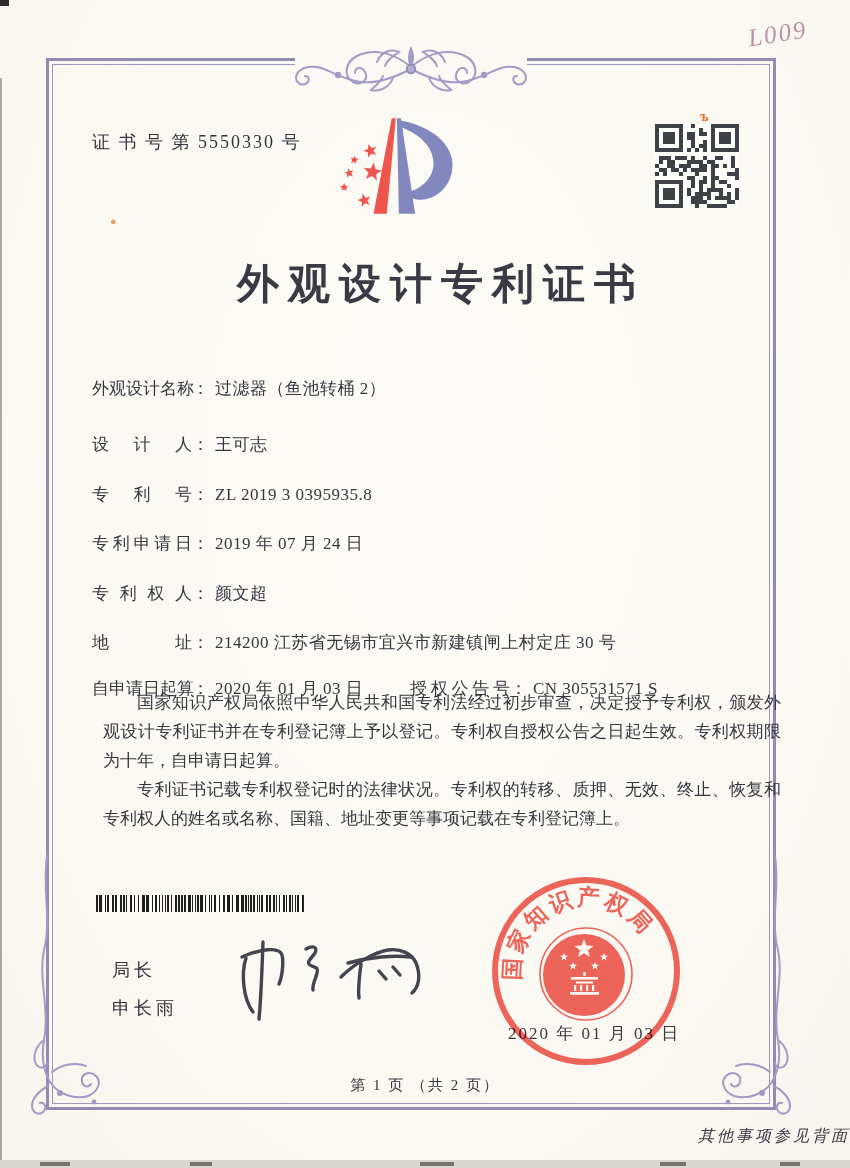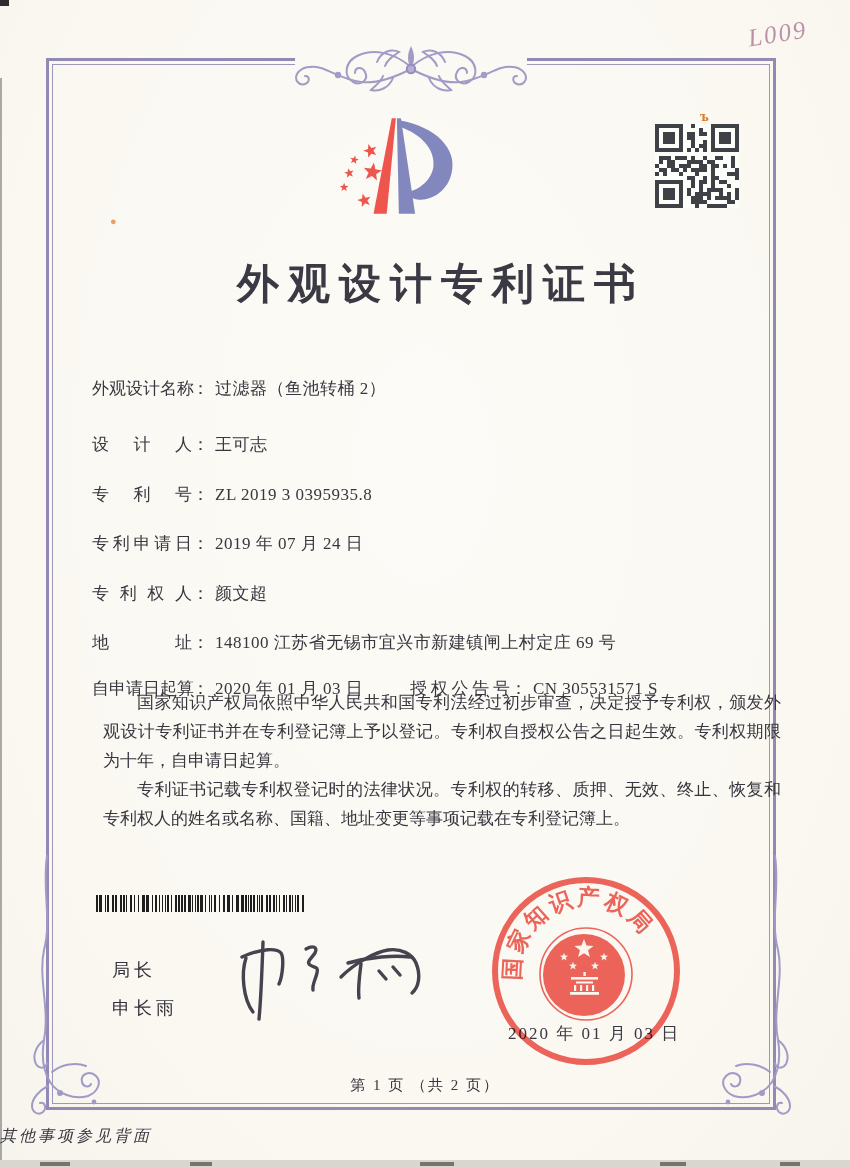--- a/index.html
+++ b/index.html
@@ -46,21 +46,21 @@
   
   .issuer{position:absolute;left:112px;top:958px;font-size:18px;color:#34333c;letter-spacing:4px;}
   .issuer div{margin-bottom:14px;}
   .signature{position:absolute;left:228px;top:913px;width:218px;height:132px;}
   
   .seal-date{position:absolute;left:508px;top:1022px;font-size:17px;color:#3a3942;letter-spacing:2px;z-index:2;}
   .seal{position:absolute;left:486px;top:871px;width:200px;height:200px;opacity:.88;mix-blend-mode:multiply;z-index:3;}
   
   .page-no{position:absolute;left:60px;top:1076px;width:730px;text-align:center;font-size:15px;
            letter-spacing:2px;color:#36353e;}
-  .footer-note{position:absolute;left:0;top:1126px;width:850px;text-align:left;font-size:16px;
+  .footer-note{position:absolute;left:0;top:1126px;width:850px;text-align:right;font-size:16px;
                letter-spacing:3px;color:#3a3942;font-style:italic;}
 </style>
 </head>
 <body>
 
 <div class="page">
 
   <div class="scan-corner"></div>
   <div class="scan-left"></div>
   <div class="scan-bottom">
@@ -107,20 +107,21 @@
       <path d="M33,6 C28,40 38,70 30,100 C24,128 36,160 30,190 C27,208 30,222 36,232"></path>
       <path d="M36,232 C44,244 60,250 74,246 C84,242 88,232 82,226 C76,220 66,224 68,232 C69,237 75,238 77,234"></path>
       <path d="M34,236 C26,240 18,248 18,256 C18,262 24,266 29,262 C33,258 31,252 26,253"></path>
       <path d="M38,222 C48,214 62,212 72,216"></path>
       <path d="M30,190 C22,196 18,206 22,214 C25,219 32,219 33,213"></path>
       <circle cx="46" cy="243" r="3" fill="#a29ac6" stroke="none"></circle>
       <circle cx="80" cy="252" r="2.4" fill="#a29ac6" stroke="none"></circle>
     </g>
   </svg>
 
+  <div class="cert-no">证 书 号 第 5550330 号</div>
 
   <svg class="logo" viewBox="0 0 140 102">
     <g id="logo-stars" fill="#ee564d">
         <polygon points="31.9,29.3 34.9,33.2 39.7,32.0 36.9,36.0 39.6,40.2 34.9,38.8 31.7,42.6 31.6,37.7 27.0,35.9 31.6,34.2"></polygon>
         <polygon points="18.9,40.6 19.4,43.7 22.5,44.5 19.6,45.9 19.9,49.1 17.6,46.9 14.7,48.0 16.1,45.2 14.1,42.8 17.2,43.3"></polygon>
         <polygon points="12.0,53.1 13.9,56.1 17.4,55.5 15.1,58.2 16.7,61.4 13.4,60.1 10.9,62.5 11.2,59.0 8.0,57.4 11.5,56.6"></polygon>
         <polygon points="37.4,47.6 38.8,54.2 45.4,55.4 39.6,58.8 40.4,65.4 35.4,60.9 29.3,63.8 32.1,57.7 27.5,52.7 34.2,53.5"></polygon>
         <polygon points="8.0,67.5 9.1,70.5 12.3,70.6 9.8,72.6 10.6,75.6 8.0,73.9 5.4,75.6 6.2,72.6 3.7,70.6 6.9,70.5"></polygon>
         <polygon points="26.3,78.2 29.1,82.3 33.9,81.3 30.9,85.2 33.4,89.5 28.7,87.8 25.4,91.5 25.5,86.6 21.0,84.6 25.7,83.1"></polygon>
       </g>
@@ -281,21 +282,21 @@
     <div class="f-row row-2">
       <span class="f-label">专利号</span><span class="f-colon">：</span><span class="f-value">ZL 2019 3 0395935.8</span>
     </div>
     <div class="f-row row-3">
       <span class="f-label">专利申请日</span><span class="f-colon">：</span><span class="f-value">2019 年 07 月 24 日</span>
     </div>
     <div class="f-row row-4">
       <span class="f-label">专利权人</span><span class="f-colon">：</span><span class="f-value">颜文超</span>
     </div>
     <div class="f-row row-5">
-      <span class="f-label">地址</span><span class="f-colon">：</span><span class="f-value">148100 江苏省无锡市宜兴市新建镇闸上村定庄 69 号</span>
+      <span class="f-label">地址</span><span class="f-colon">：</span><span class="f-value">214200 江苏省无锡市宜兴市新建镇闸上村定庄 30 号</span>
     </div>
     <div class="f-row row-6">
       <span class="f-label">自申请日起算</span><span class="f-colon">：</span><span class="f-value">2020 年 01 月 03 日</span>
       <span class="f-second">
         <span class="f-label">授权公告号</span><span class="f-colon">：</span><span class="f-value">CN 305531571 S</span>
       </span>
     </div>
   </div>
 
   <div class="legal">

